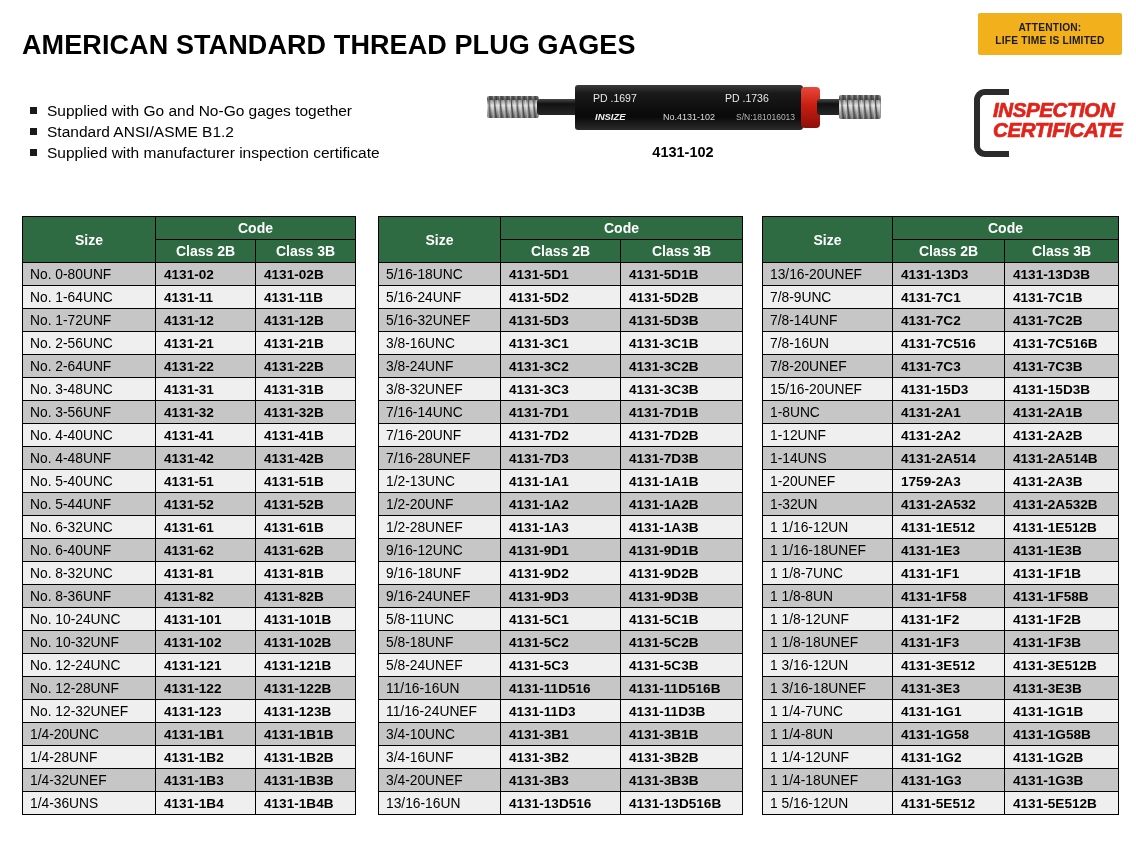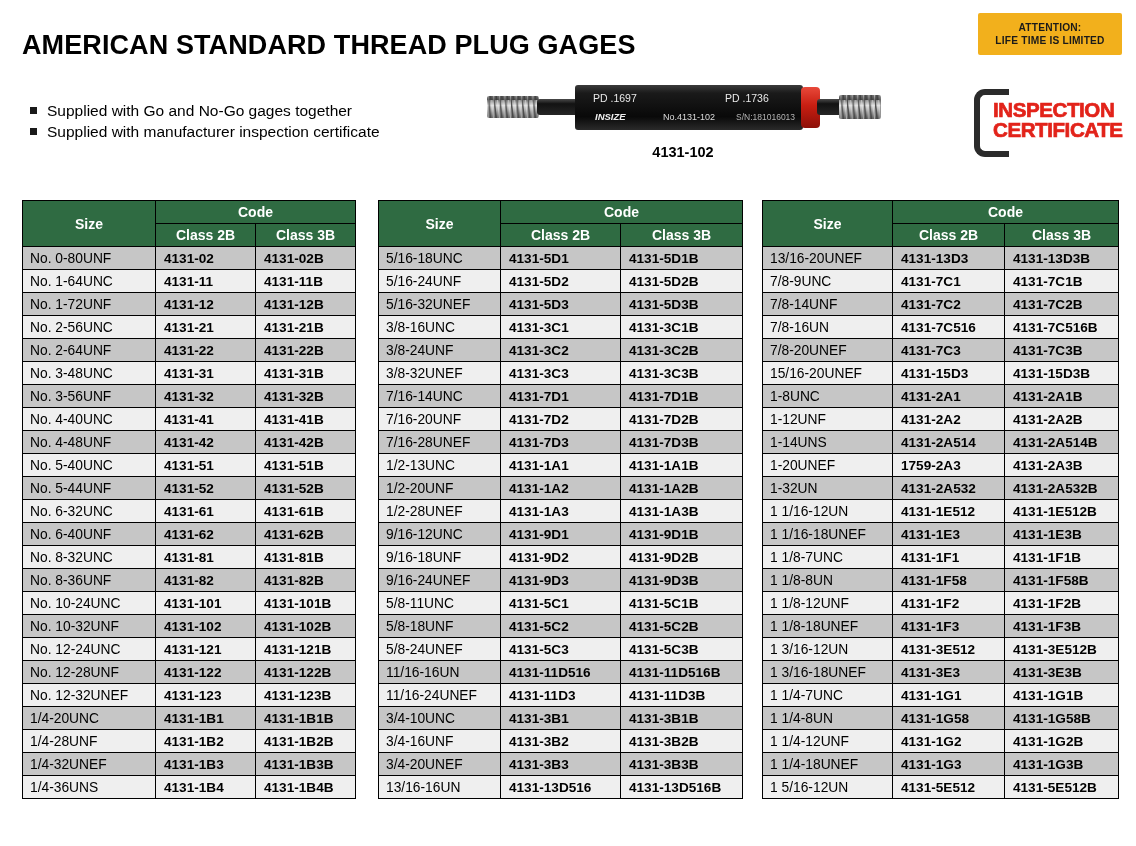--- a/index.html
+++ b/index.html
@@ -91,20 +91,21 @@
     border: 6px solid #2b2b2b;
     border-right: none;
     border-radius: 11px 0 0 11px;
   }
   #inspection-logo .logo-text {
     position: absolute;
     left: 21px;
     top: 12px;
     color: #e2231a;
     font-weight: bold;
+    font-style: italic;
     font-size: 20.5px;
     line-height: 20px;
     letter-spacing: -0.4px;
     -webkit-text-stroke: 0.7px #e2231a;
   }
 
   
   #product-photo {
     position: absolute;
     left: 483px;
@@ -119,21 +120,21 @@
     top: 144px;
     width: 400px;
     text-align: center;
     font-size: 14.5px;
     font-weight: bold;
   }
 
   
   .gage-table {
     position: absolute;
-    top: 200px;
+    top: 216px;
     border-collapse: collapse;
     table-layout: fixed;
     background: #b91c1c;
   }
   #table-1 { left: 22px;  }
   #table-2 { left: 378px; }
   #table-3 { left: 762px; }
 
   .gage-table th, .gage-table td {
     border: 1px solid #000000;
@@ -168,20 +169,24 @@
 </style>
 </head>
 <body>
 
 <h1 id="page-title">AMERICAN STANDARD THREAD PLUG GAGES</h1>
 
 <ul id="feature-list">
   <li>
     <span class="bullet"></span>
     <span>Supplied with Go and No-Go gages together</span>
+  </li>
+  <li>
+    <span class="bullet"></span>
+    <span>Standard ANSI/ASME B1.2</span>
   </li>
   <li>
     <span class="bullet"></span>
     <span>Supplied with manufacturer inspection certificate</span>
   </li>
 </ul>
 
 <div id="attention-badge">
   <div>ATTENTION:</div>
   <div>LIFE TIME IS LIMITED</div>

